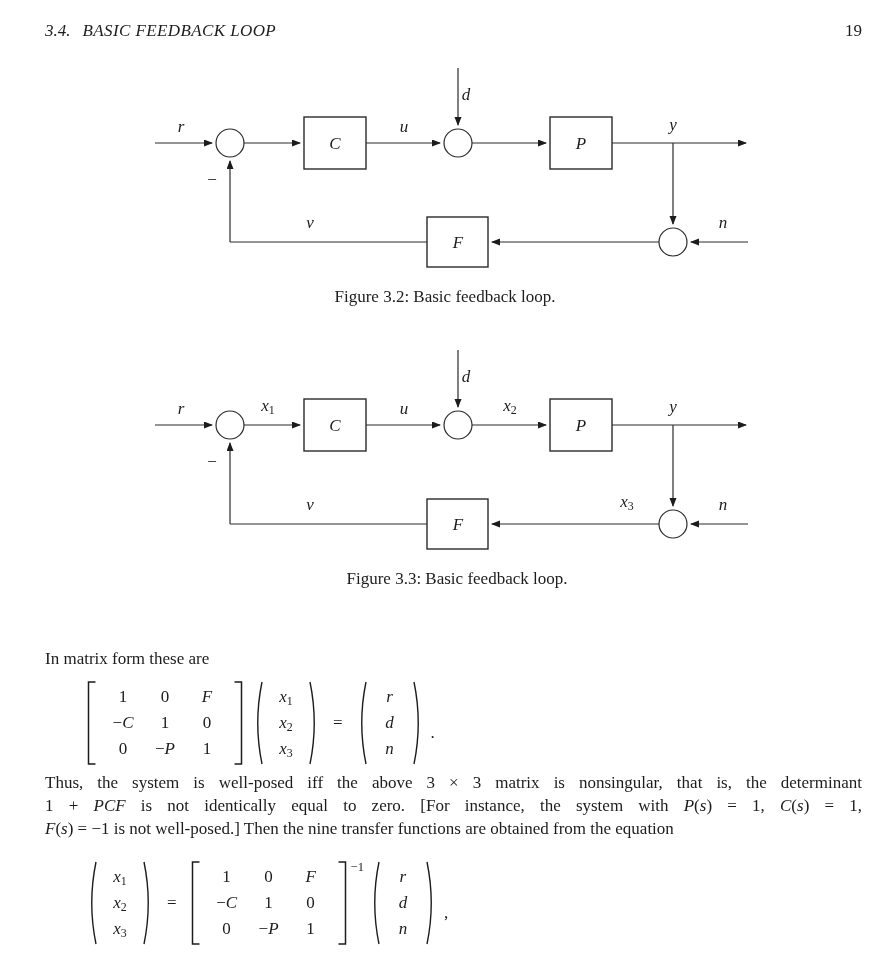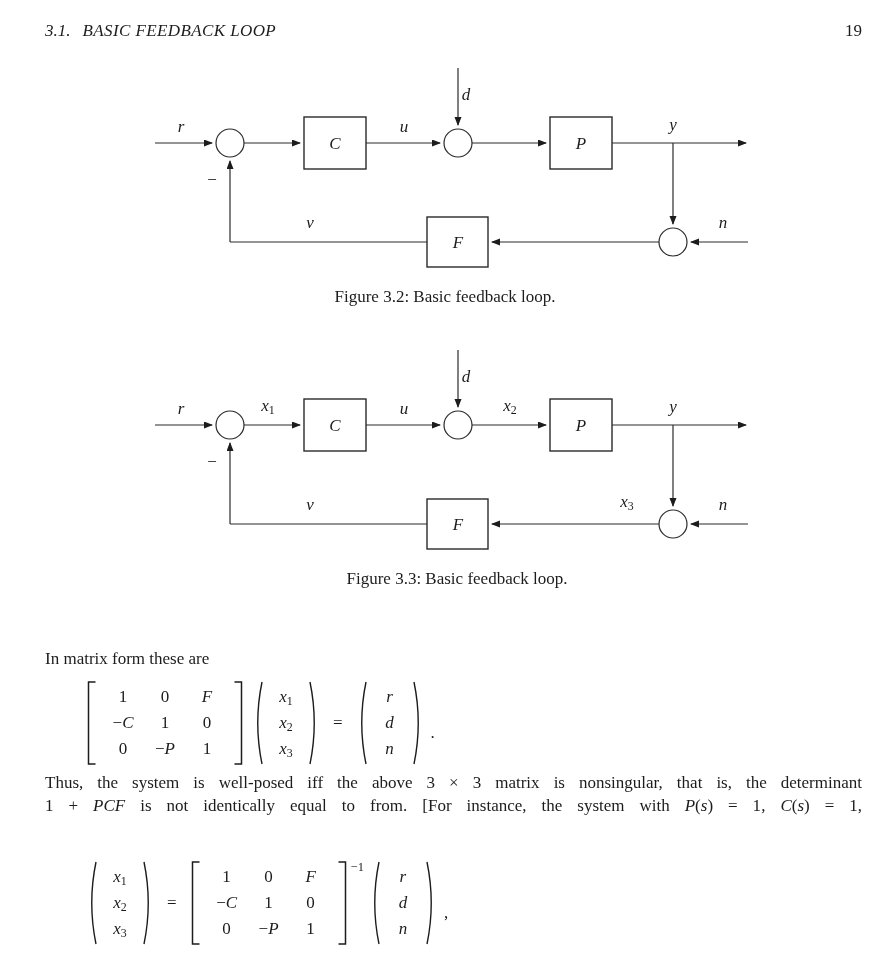--- a/index.html
+++ b/index.html
@@ -58,21 +58,21 @@
   }
   .punct{display:inline-block;transform:translateY(10px);margin-left:6px;}
 </style>
 </head>
 <body>
 
 <div class="page">
 
   <div class="header">
     <span class="hdr-left">
-      <span>3.1.</span><span class="hdr-title">BASIC FEEDBACK LOOP</span>
+      <span>3.4.</span><span class="hdr-title">BASIC FEEDBACK LOOP</span>
     </span>
     <span class="pagenum">19</span>
   </div>
 
   <div class="diagram" style="top:60px;">
     <svg width="890" height="226" viewBox="0 0 890 226">
       <defs>
         <marker id="ah1" markerWidth="9" markerHeight="8" refX="8" refY="3.5" orient="auto" markerUnits="userSpaceOnUse">
           <path d="M0,0 L9,3.5 L0,7 Z" fill="#1c1c1c"></path>
         </marker>
@@ -214,21 +214,22 @@
     <span class="fence">
         <svg width="13" height="86">
           <path d="M2,2 Q10.5,43 2,84" fill="none" stroke="#1c1c1c" stroke-width="1.4"></path>
         </svg>
       </span>
     <span class="punct">.</span>
   </div>
 
   <div class="paragraph">
     <div class="para-line jl"><span>Thus, the system is well-posed iff the above </span><span>3 × 3</span><span> matrix is nonsingular, that is, the determinant</span></div>
-    <div class="para-line jl"><span>1 + <i>P</i><i>C</i><i>F</i></span><span> is not identically equal to from.  [For instance, the system with </span><span><i>P</i>(<i>s</i>) = 1</span><span>, </span><span><i>C</i>(<i>s</i>) = 1</span><span>,</span></div>
+    <div class="para-line jl"><span>1 + <i>P</i><i>C</i><i>F</i></span><span> is not identically equal to zero.  [For instance, the system with </span><span><i>P</i>(<i>s</i>) = 1</span><span>, </span><span><i>C</i>(<i>s</i>) = 1</span><span>,</span></div>
+    <div class="para-line"><span><i>F</i>(<i>s</i>) = −1</span><span> is not well-posed.] Then the nine transfer functions are obtained from the equation</span></div>
   </div>
 
   <div class="equation" style="top:857px;">
     <span class="fence">
         <svg width="13" height="86">
           <path d="M11,2 Q2.5,43 11,84" fill="none" stroke="#1c1c1c" stroke-width="1.4"></path>
         </svg>
       </span>
     <span class="vgrid">
       <span class="vcell"><i>x</i><sub>1</sub></span>

